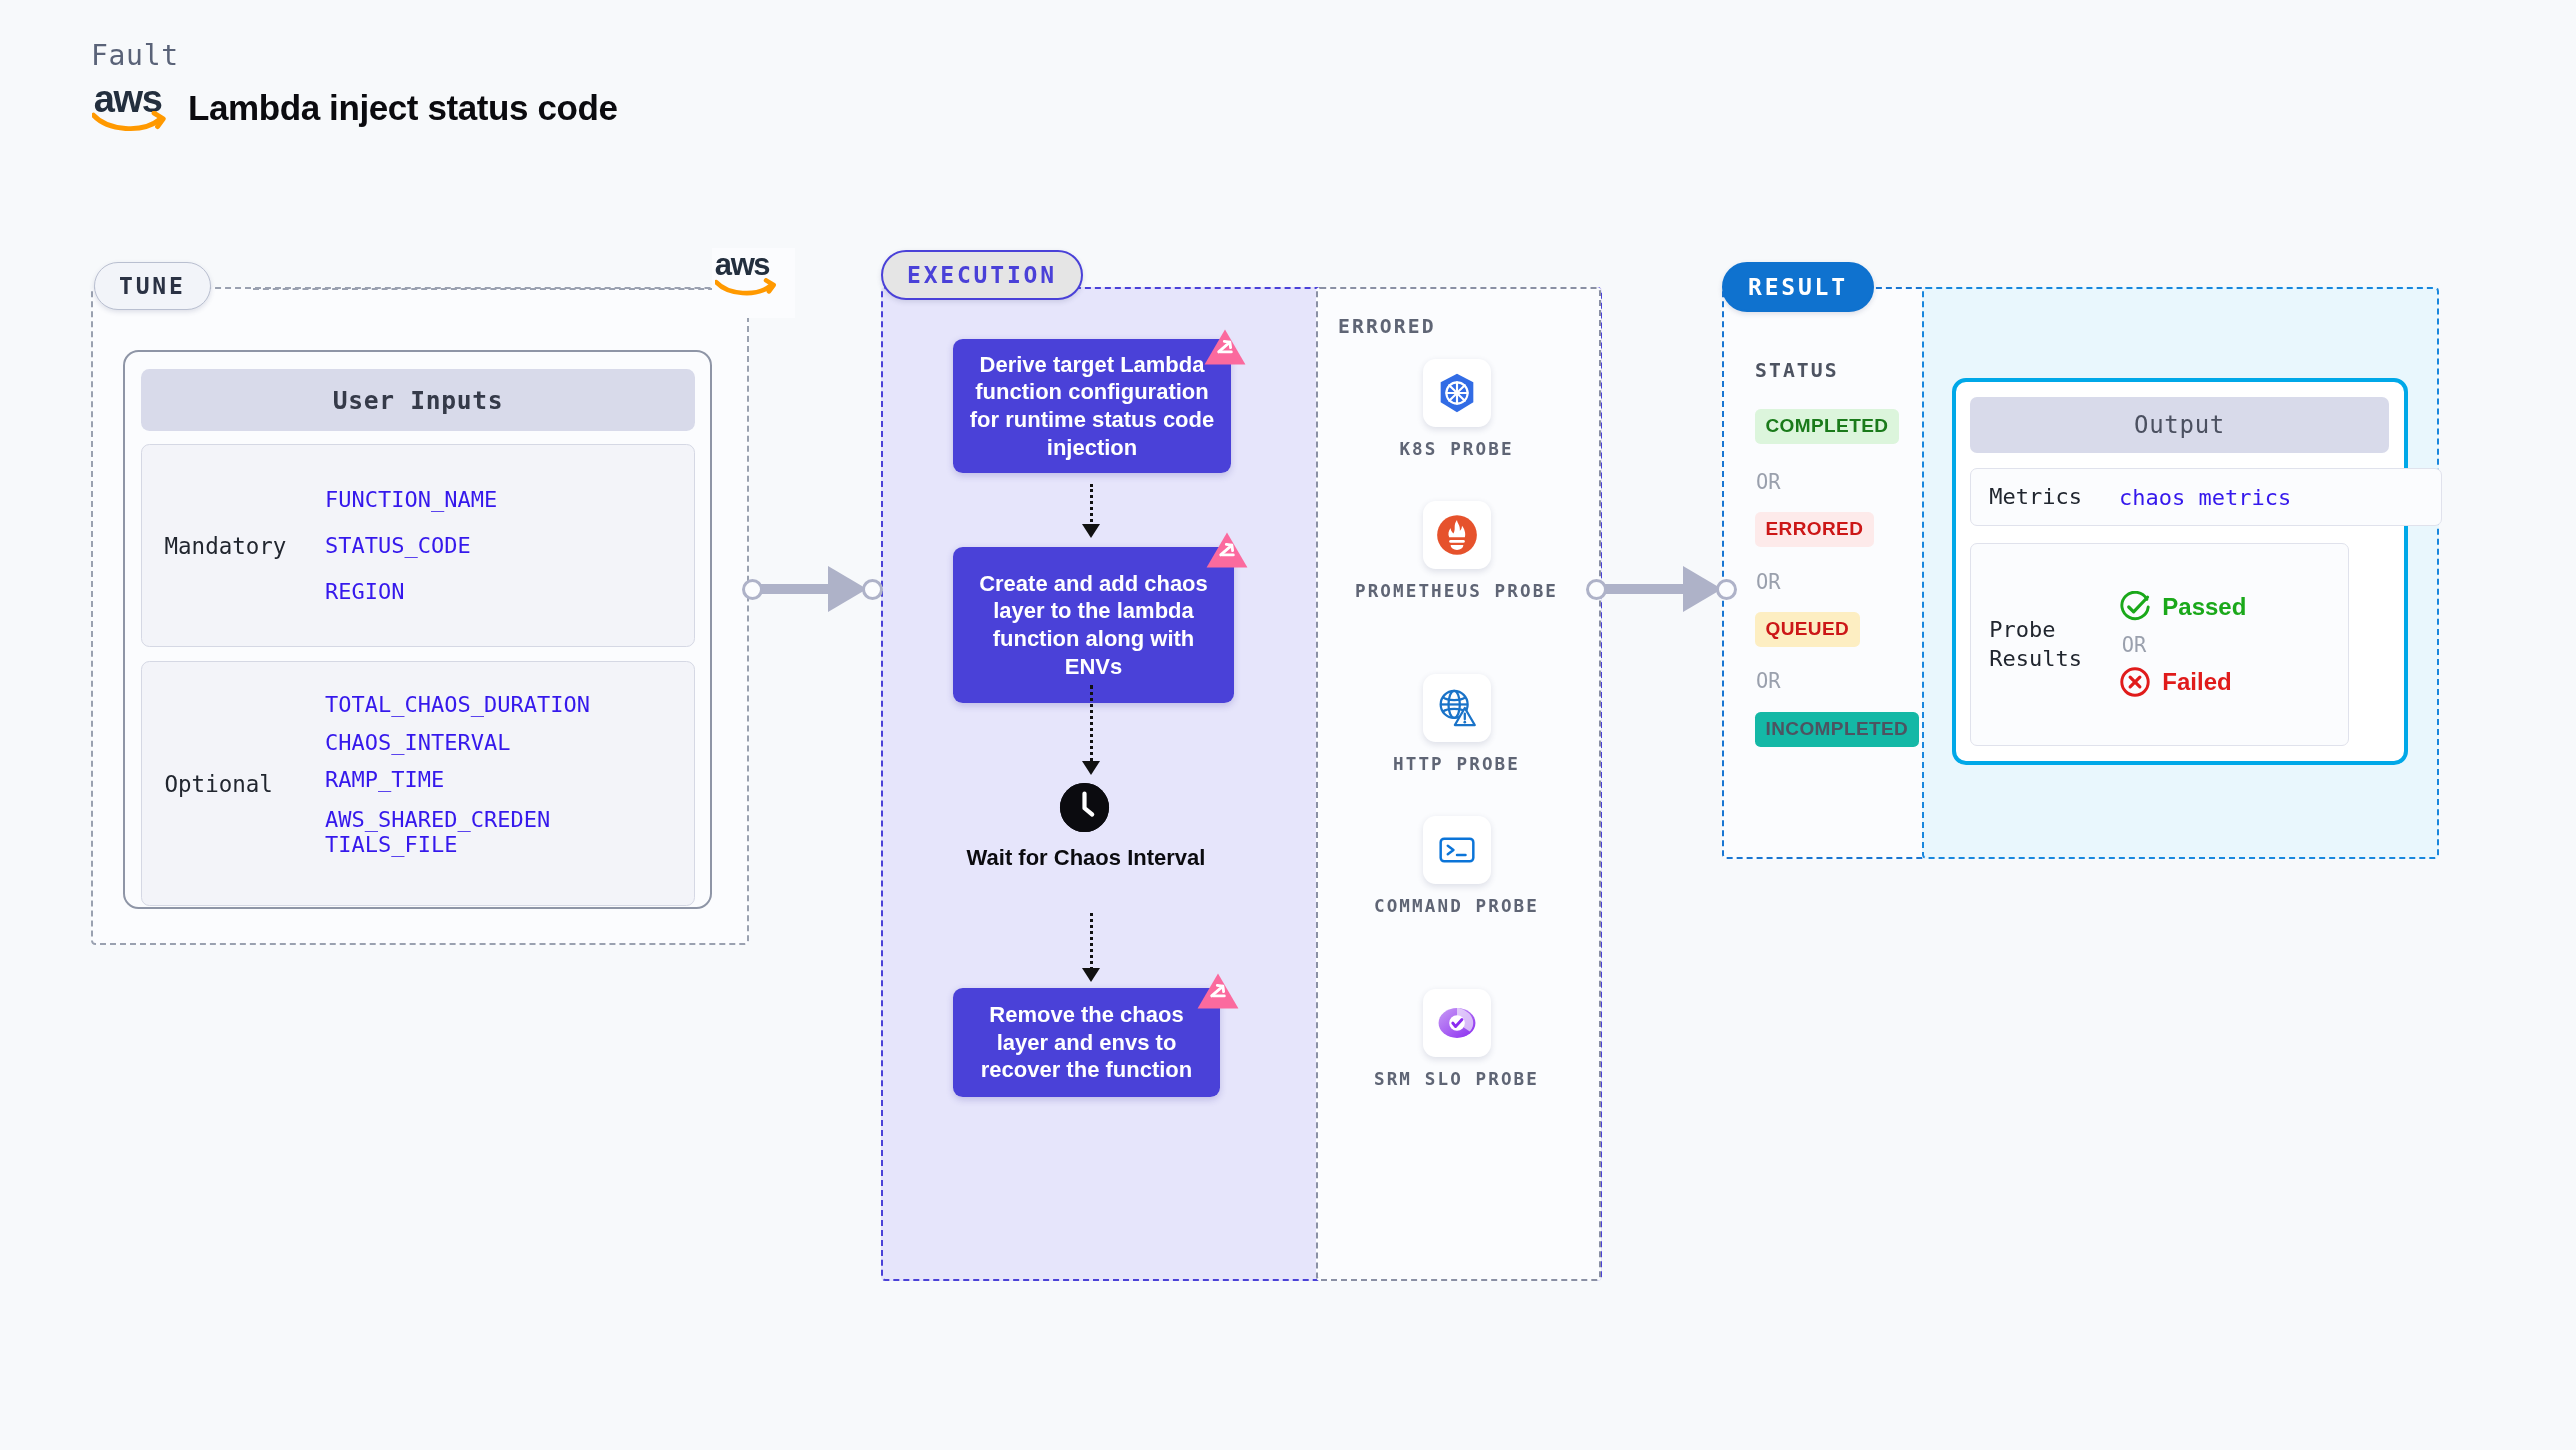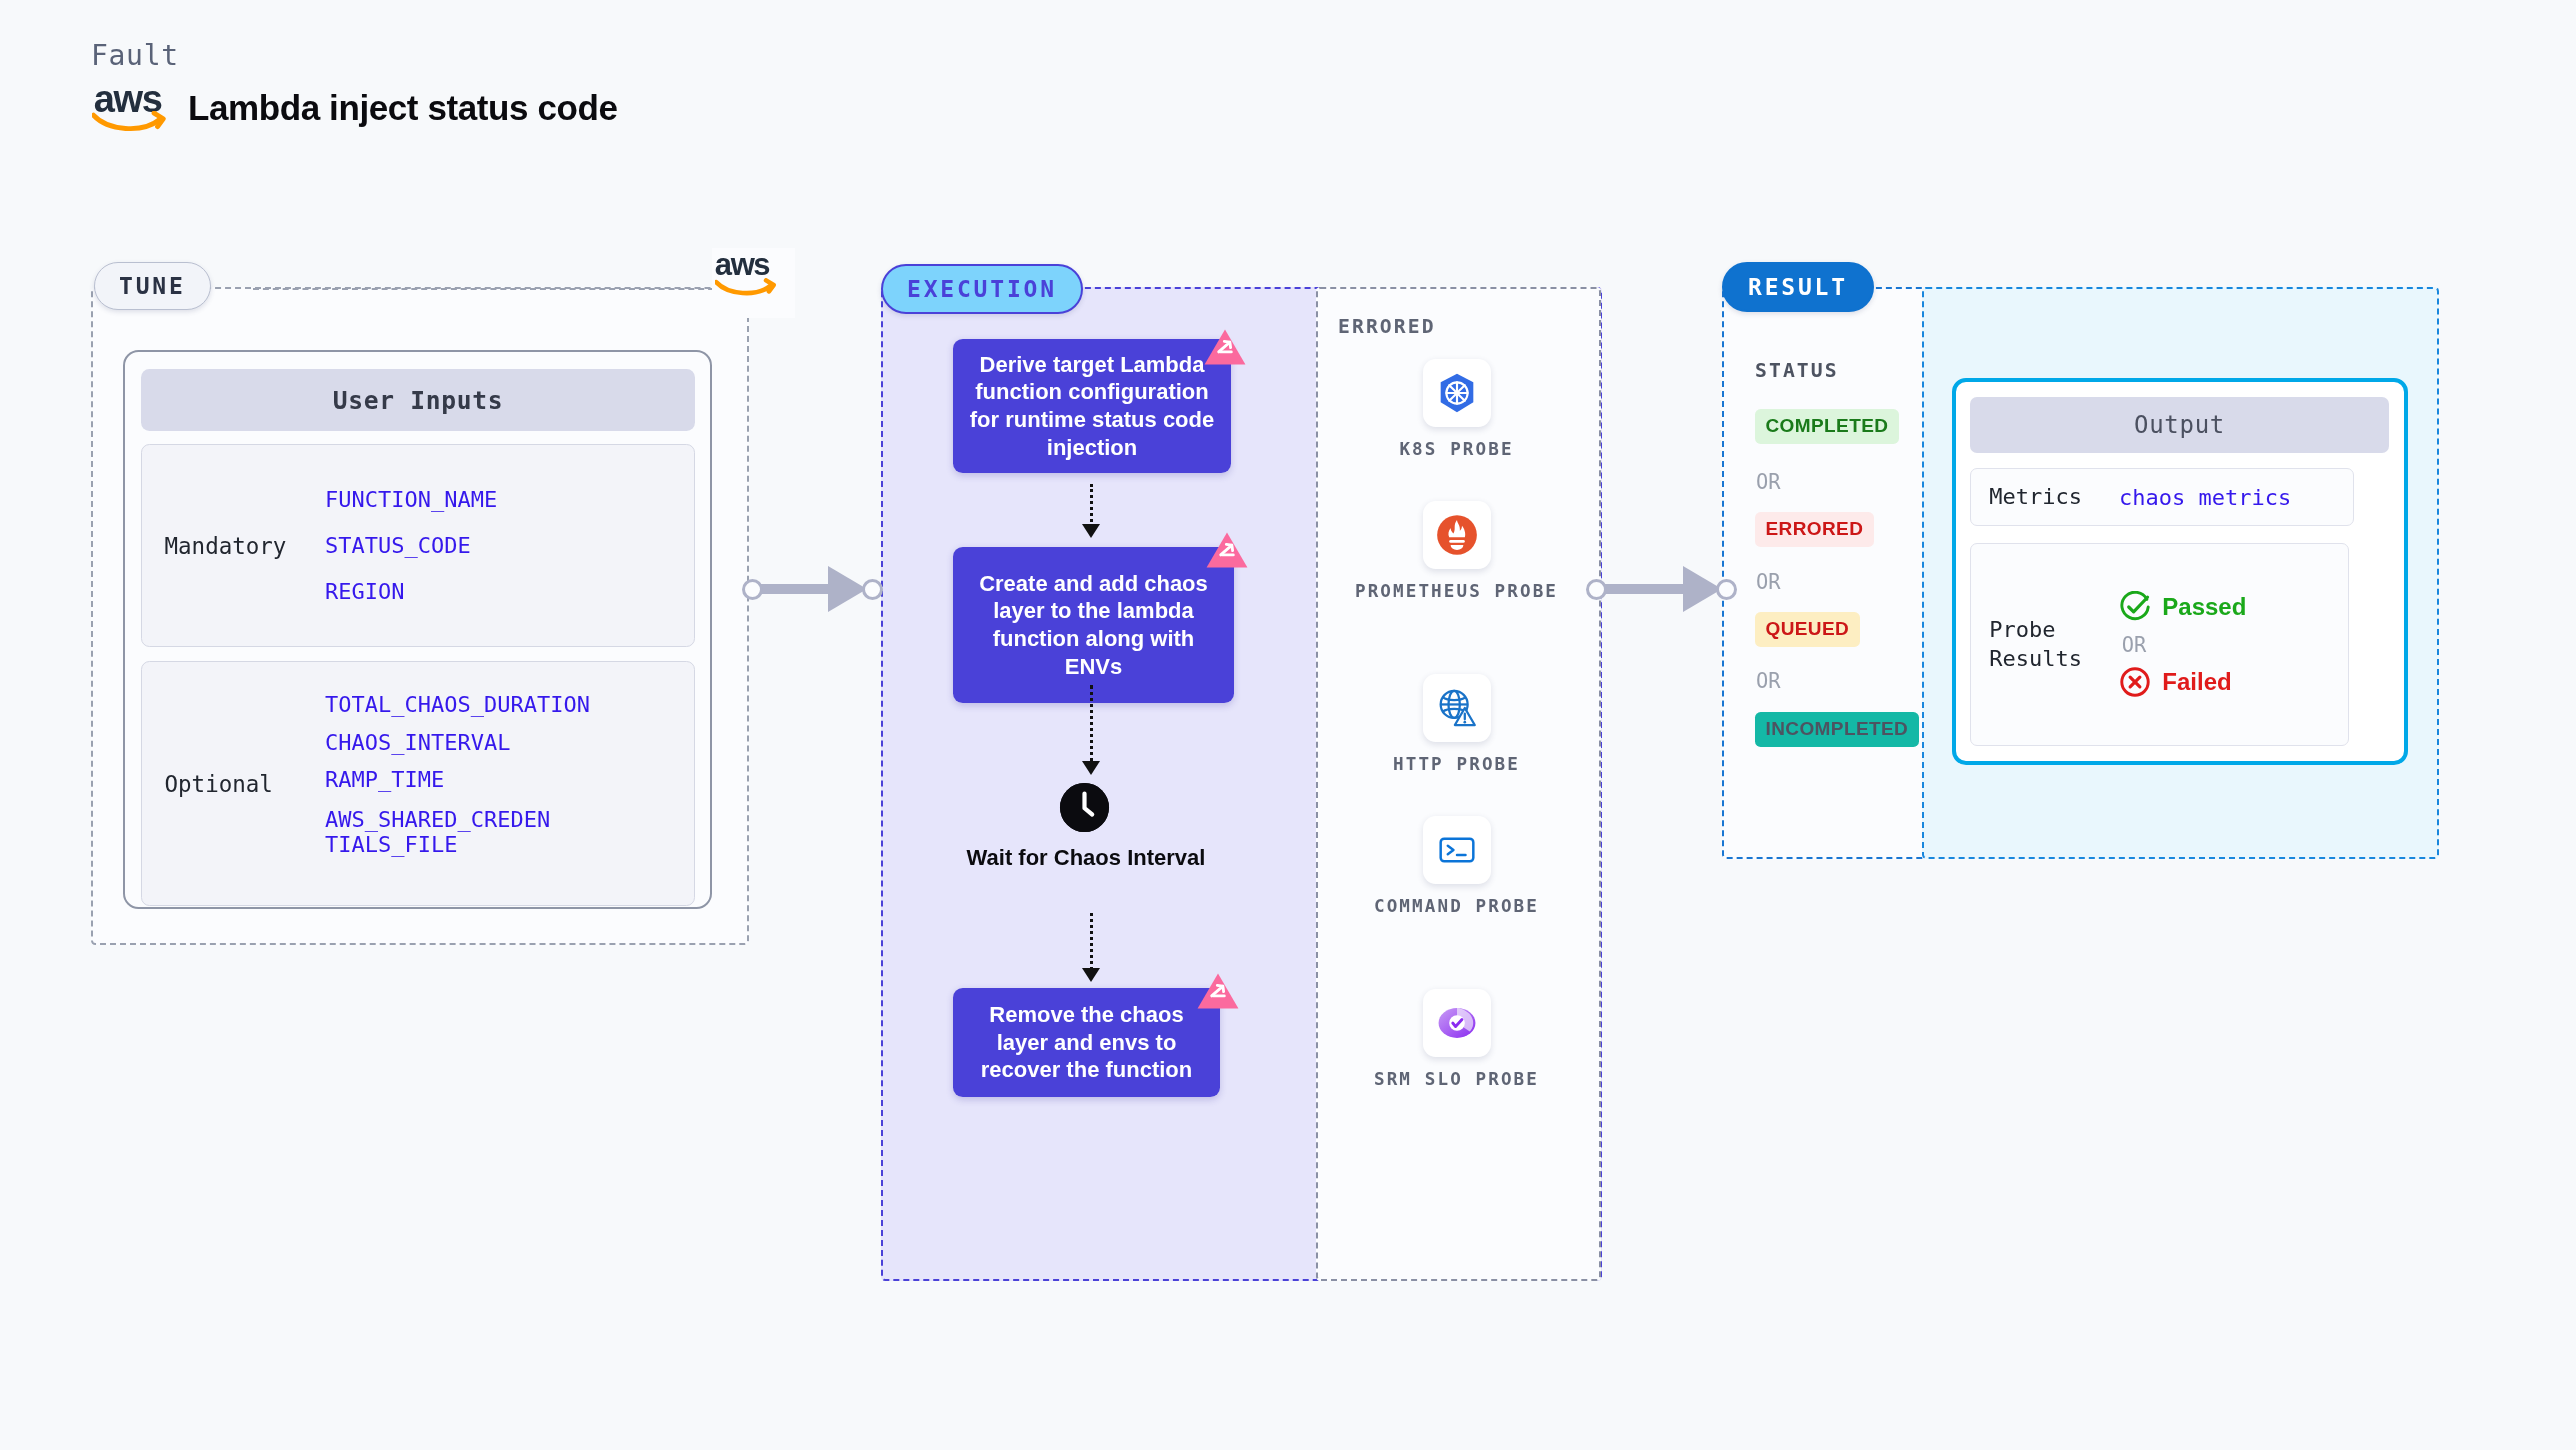--- a/index.html
+++ b/index.html
@@ -36,21 +36,21 @@
     font-family:"DejaVu Sans Mono",monospace;
     font-size:23px;font-weight:bold;letter-spacing:2.8px;
     box-shadow:0 2.1px 5.6px rgba(60,70,110,.16);
     z-index:6;white-space:nowrap;
   }
   #tune-pill{
     left:94px;top:262px;background:#f2f4f9;color:#2b3244;
     border:1.4px solid #b9bfd0;
   }
   #exec-pill{
-    left:881px;top:264px;background:#7dd3fc;color:#4a41d8;
+    left:881px;top:250px;background:#e5e5e5;color:#4a41d8;
     border:2.1px solid #4a41d8;
   }
   #result-pill{
     left:1722px;top:262px;background:#0f72cf;color:#ffffff;
     border:2.1px solid #0f72cf;
   }
 
   
   .dashed{border-style:dashed;border-radius:4.2px;}
   #tune-panel{
@@ -187,21 +187,21 @@
     left:1970px;top:397px;width:419px;height:56px;
     background:#d8daea;border-radius:7px;
     display:flex;align-items:center;justify-content:center;
     font-family:"DejaVu Sans Mono",monospace;font-size:24px;
     color:#4b5060;letter-spacing:0.7px;
   }
   .out-box{
     background:#fbfcfe;border:1.4px solid #e0e2ec;border-radius:7px;
     box-sizing:border-box;display:flex;align-items:center;
   }
-  #metrics-box{left:1970px;top:468px;width:384px;height:58px;}
+  #metrics-box{left:1970px;top:468px;width:472px;height:58px;}
   #probe-results-box{left:1970px;top:543px;width:379px;height:203px;}
   .out-label{
     font-family:"DejaVu Sans Mono",monospace;font-size:22px;
     color:#21262f;width:148px;padding-left:18.3px;box-sizing:border-box;
     line-height:1.3;
   }
   .out-value{
     font-family:"DejaVu Sans Mono",monospace;font-size:22px;color:#3518ec;
   }
   .pr-row{display:flex;align-items:center;}

